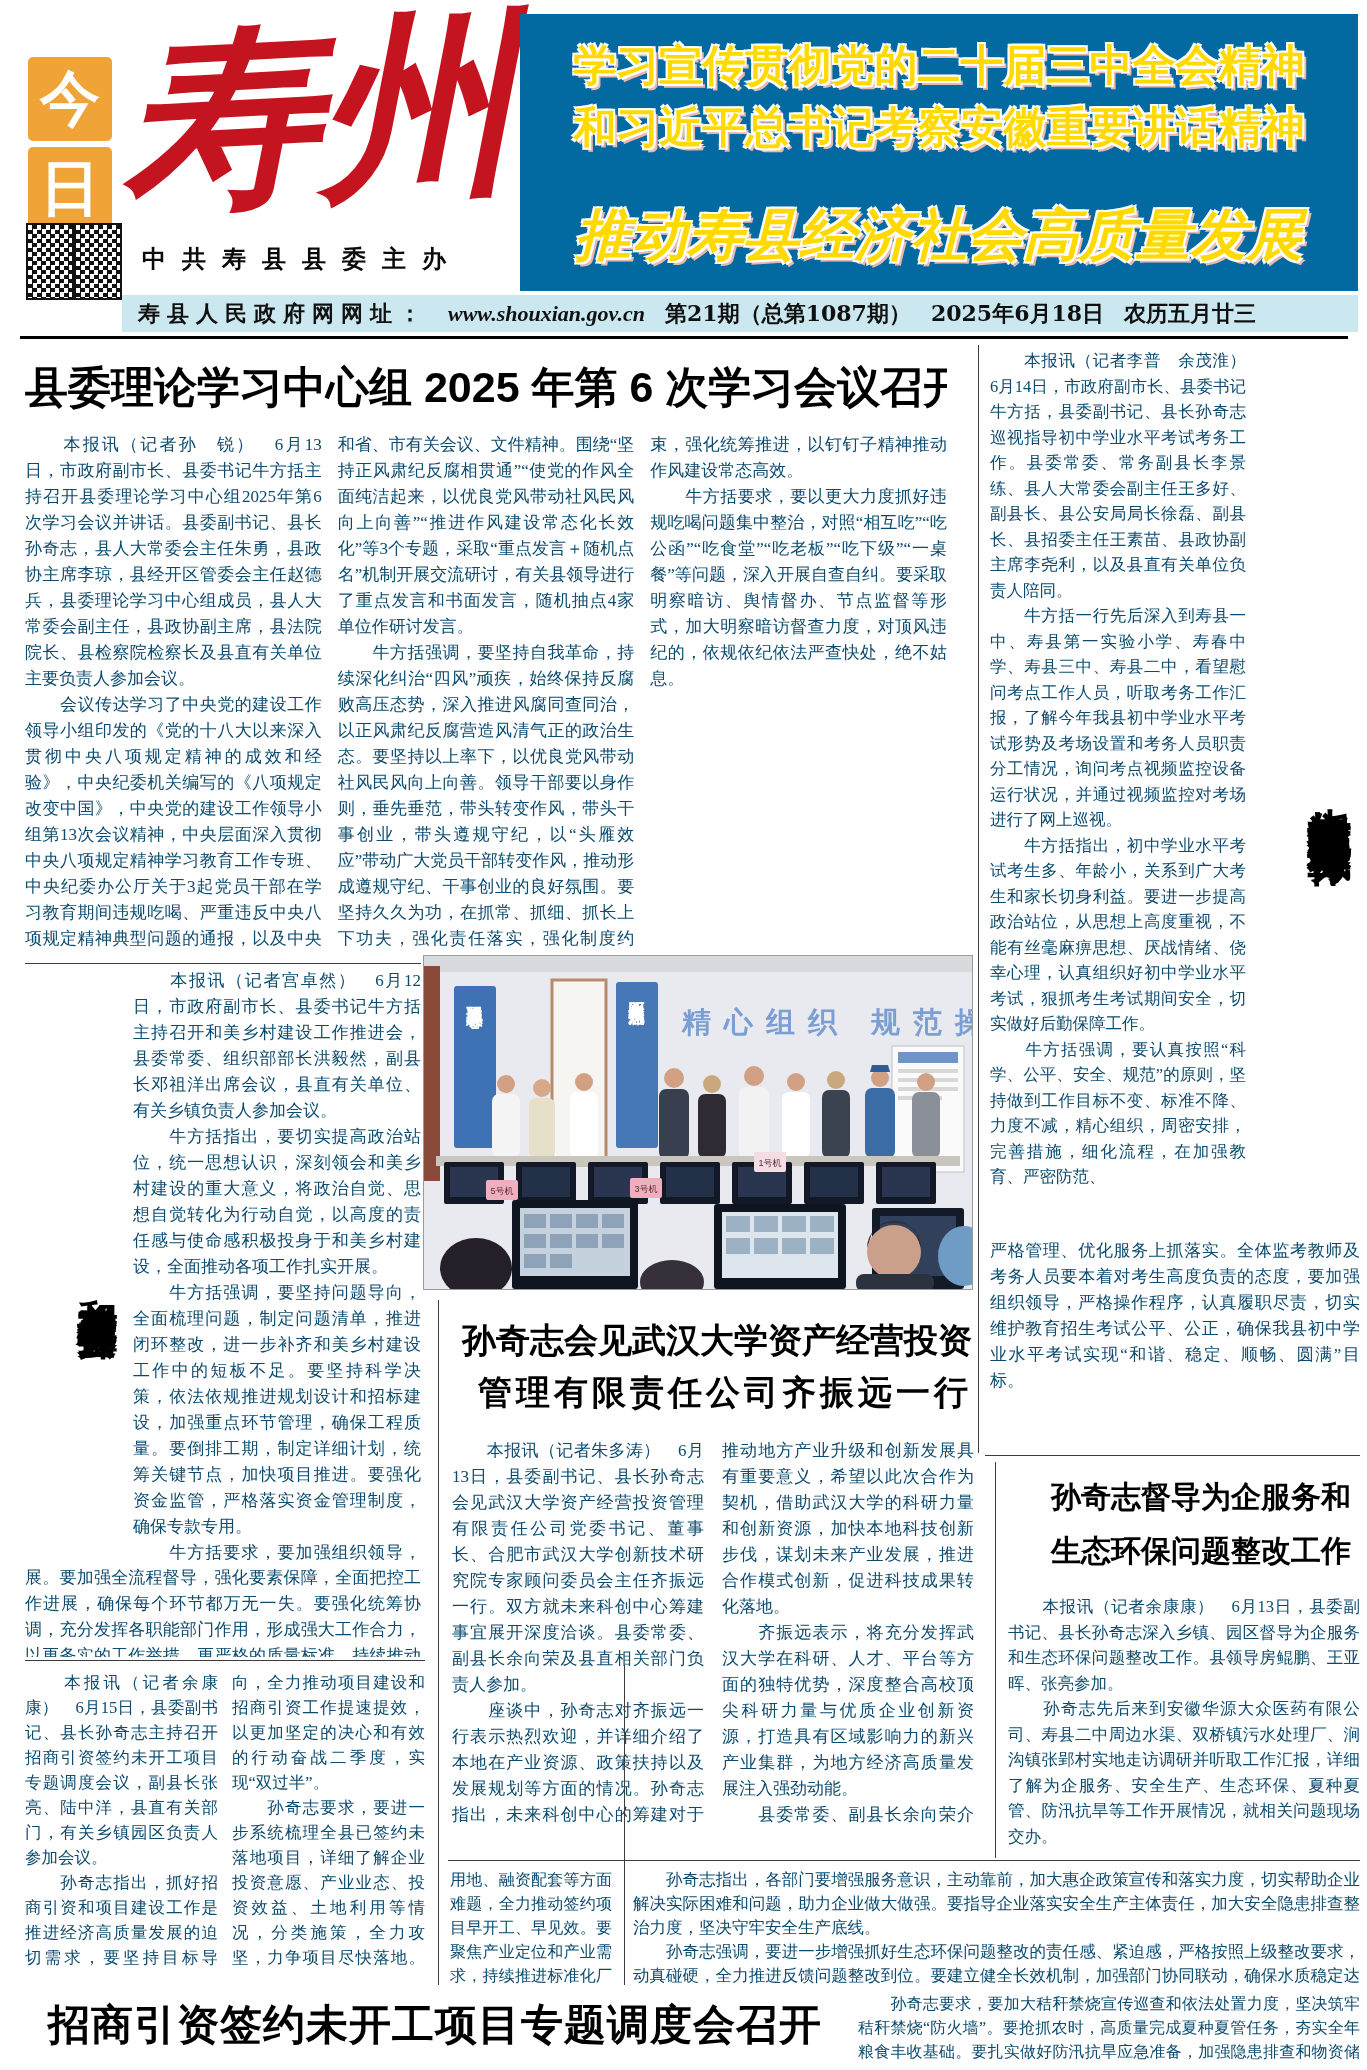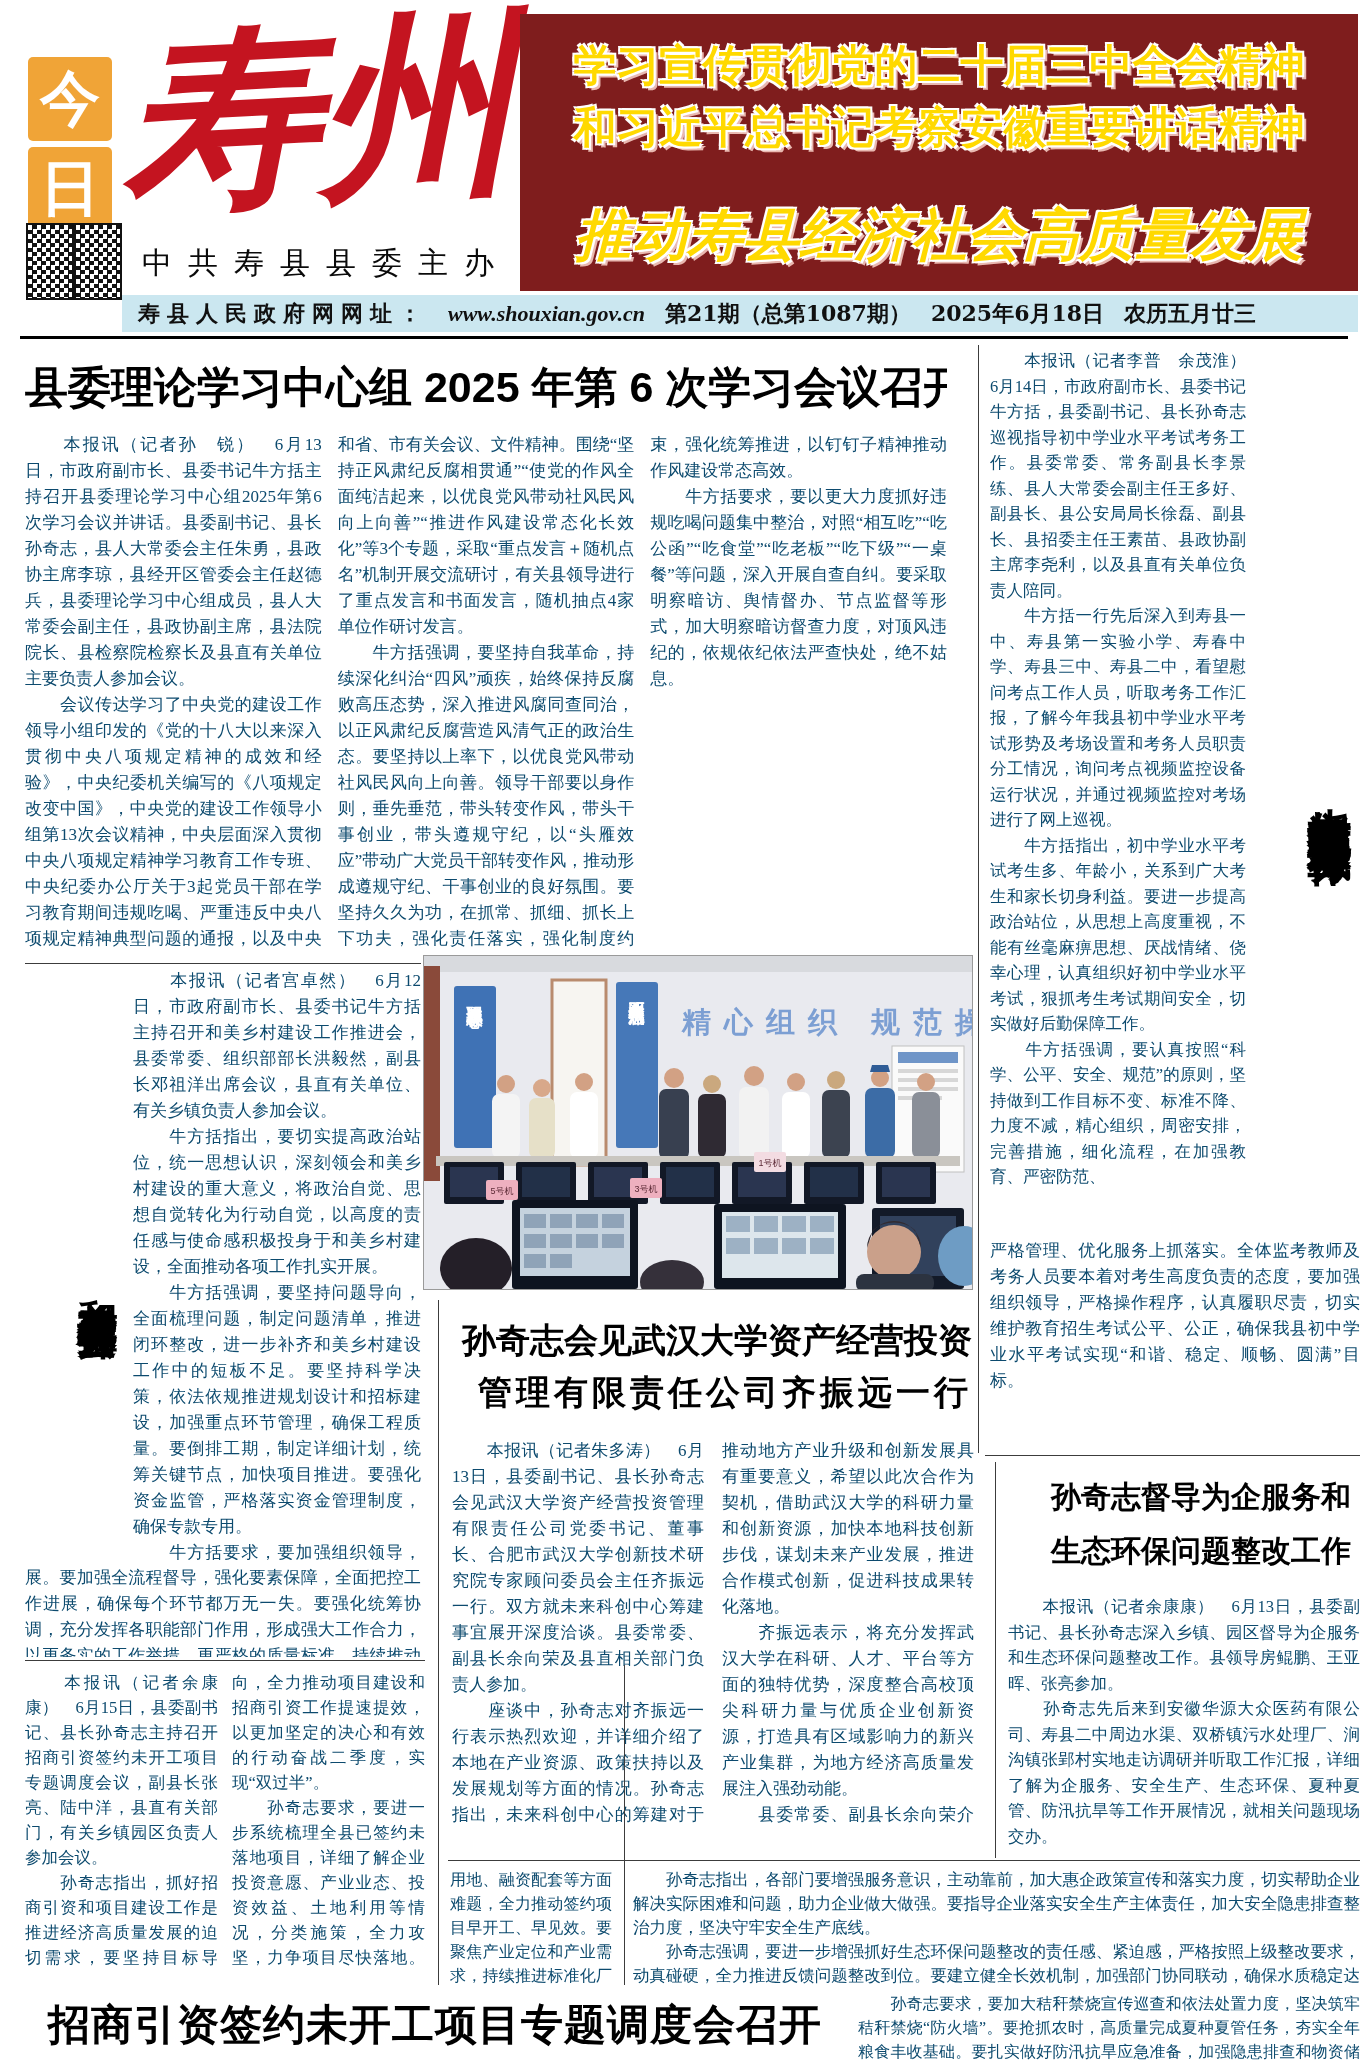--- a/index.html
+++ b/index.html
@@ -20,23 +20,23 @@
   .vline{position:absolute;width:1px;background:#3c3c3c;}
   
   .logo-box{position:absolute;left:28px;width:84px;height:84px;background:#f0a437;border-radius:5px;
             color:#fff;font-family:"Liberation Sans",sans-serif;font-weight:900;font-size:60px;
             display:flex;align-items:center;justify-content:center;}
   .qr{position:absolute;top:223px;width:44px;height:73px;border:2px solid #111;background:
       repeating-conic-gradient(#121212 0% 25%,#ffffff 0% 50%) 0 0/9px 9px;}
   .paper-title{position:absolute;left:112px;top:-34px;width:410px;height:290px;
                color:#c41420;font-family:"DejaVu Serif",serif;font-weight:900;font-style:italic;
                font-size:196px;line-height:290px;text-align:center;transform:rotate(-3deg);}
-  .organizer{position:absolute;left:142px;top:243px;font-size:30px;letter-spacing:16px;
-             font-weight:400;color:#0a0a0a;white-space:nowrap;}
-  .banner{position:absolute;left:520px;top:14px;width:838px;height:277px;background:#7f1d1d;
+  .organizer{position:absolute;left:142px;top:243px;font-size:24px;letter-spacing:16px;
+             font-weight:700;color:#0a0a0a;white-space:nowrap;}
+  .banner{position:absolute;left:520px;top:14px;width:838px;height:277px;background:#0369a1;
           box-sizing:border-box;padding:20px 26px 0 26px;text-align:center;overflow:hidden;}
   .banner-line{font-family:"Liberation Sans","DejaVu Sans",sans-serif;font-weight:900;color:#ffd900;
           font-size:43px;line-height:62px;white-space:nowrap;
           text-shadow:-2px -2px 0 #fff,2px -2px 0 #fff,-2px 2px 0 #fff,2px 2px 0 #fff,4px 4px 0 #e9b8b0;}
   .banner-line3{font-size:56px;line-height:78px;font-style:italic;margin-top:38px;}
   .dateline{position:absolute;left:122px;top:295px;width:1236px;height:37px;background:#cbe7f0;
             display:flex;align-items:center;gap:20px;padding-left:16px;box-sizing:border-box;
             font-size:22px;font-weight:700;color:#101010;white-space:nowrap;overflow:hidden;}
   .dl-label{letter-spacing:7px;}
   .dl-url{font-family:"Liberation Serif",serif;font-style:italic;letter-spacing:0;}

